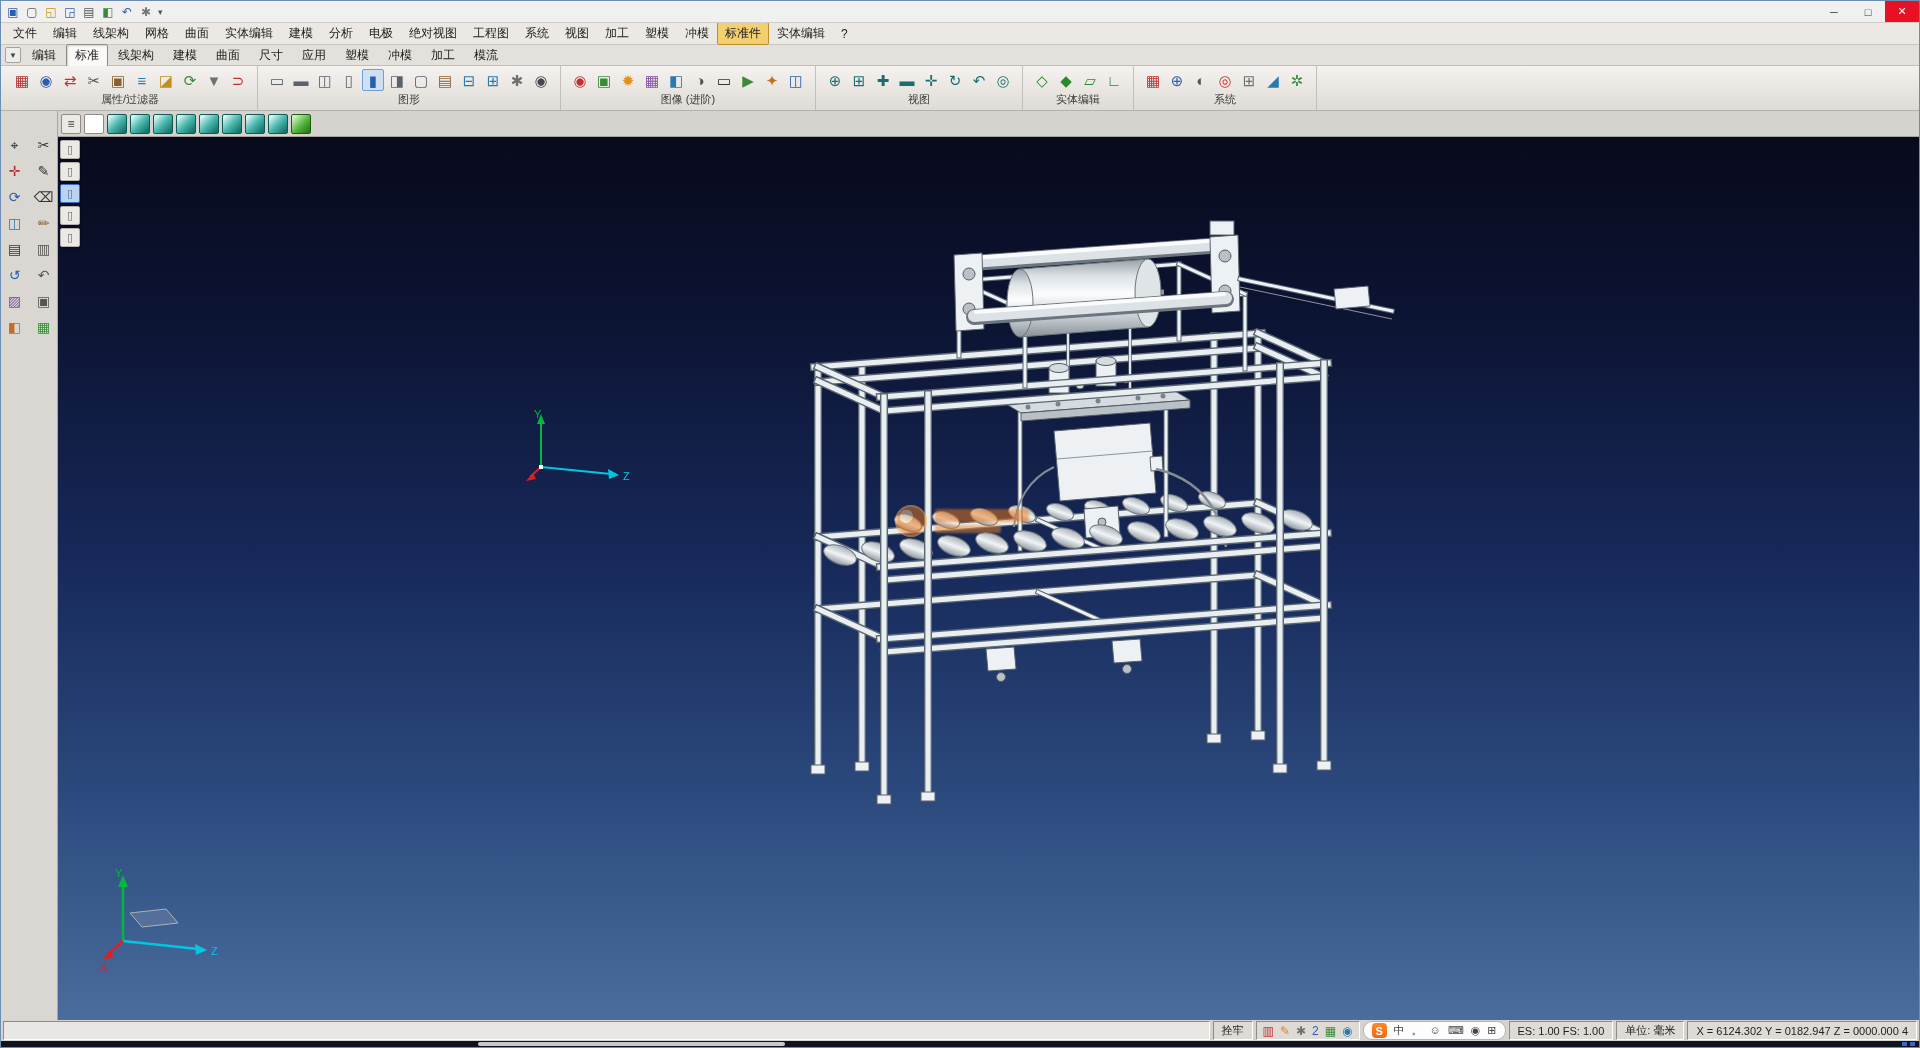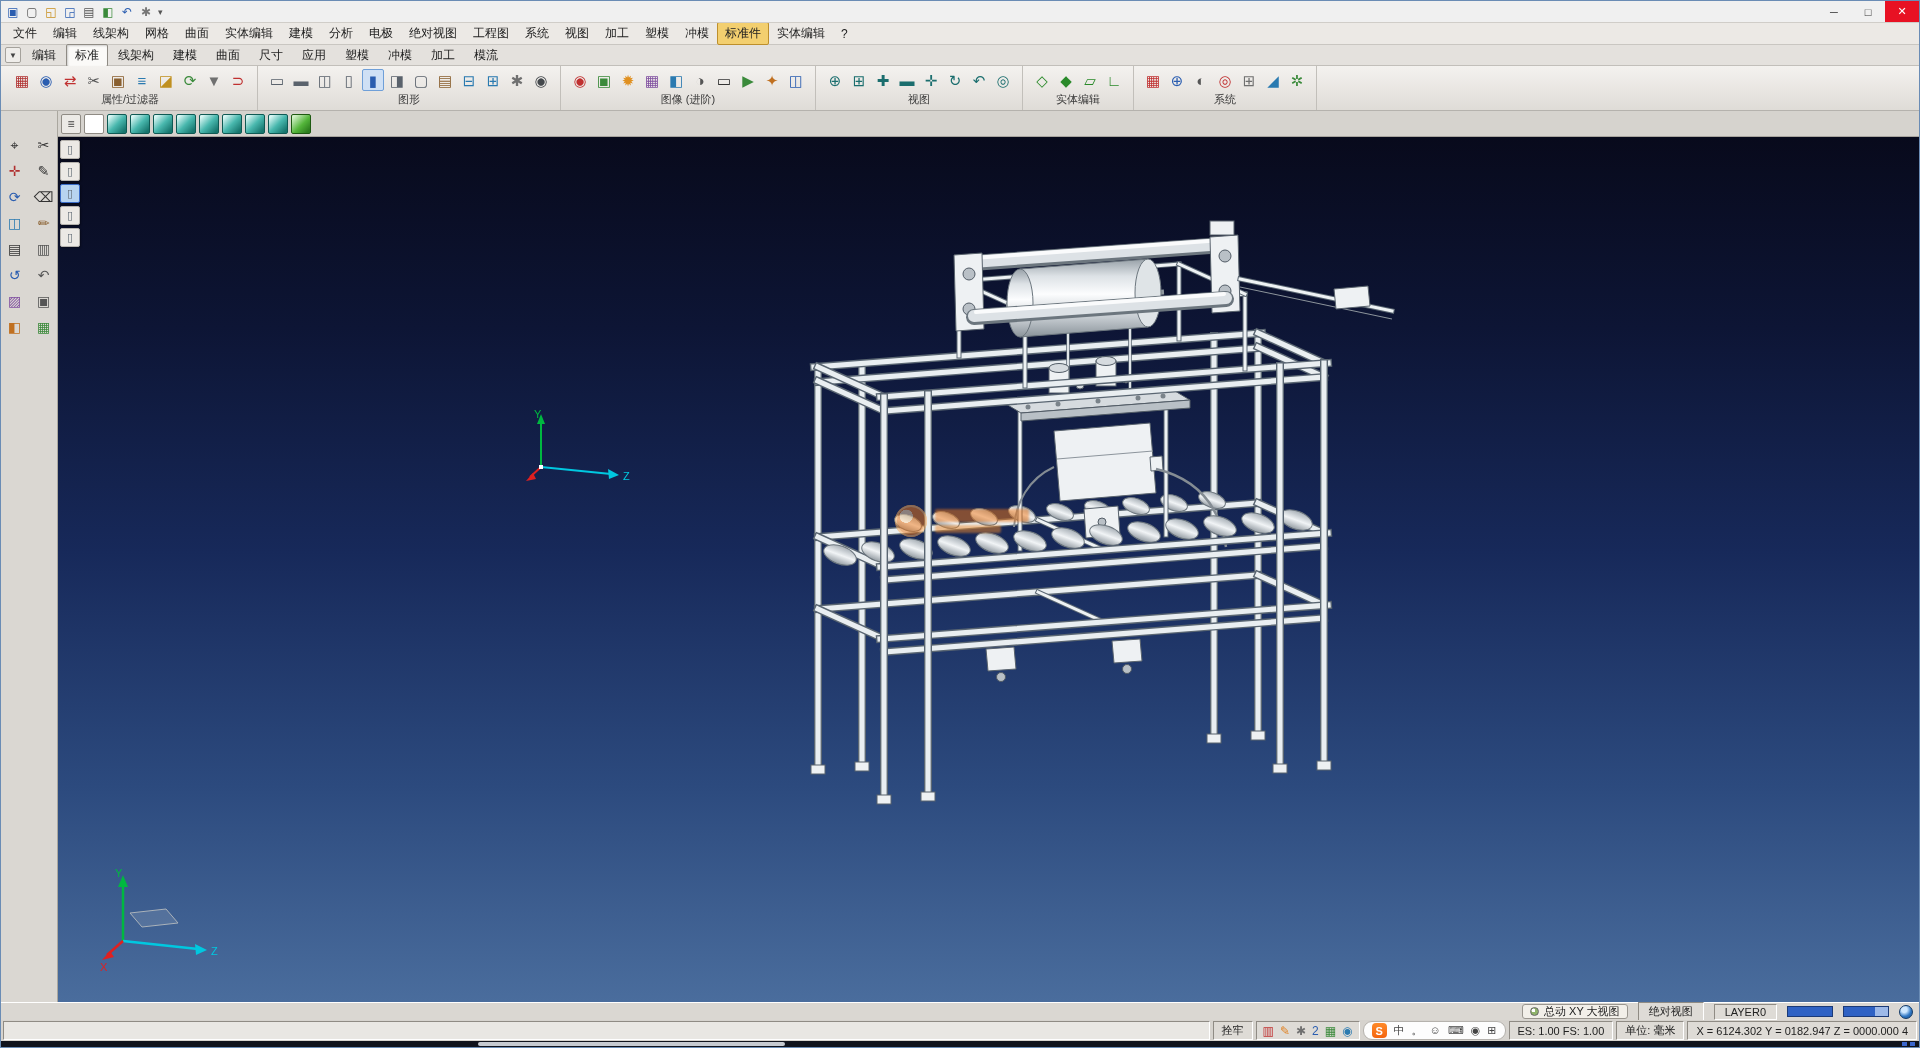--- a/index.html
+++ b/index.html
@@ -520,31 +520,20 @@
           <div class="wm-lines">
             <div class="wm-line1"></div>
             <div class="wm-line2"></div>
           </div>
         </div>
 
       </div>
     </div>
   </div>
 
-  <div class="status-top">
-    <div class="pill">
-      <span class="pill-dot"></span>
-      <span>总动 XY 大视图</span>
-    </div>
-    <div class="flatbox">绝对视图</div>
-    <div class="flatbox">LAYER0</div>
-    <div class="cbar cbar1"></div>
-    <div class="cbar cbar2"></div>
-    <div class="globe"></div>
-  </div>
 
   <div class="status-bottom">
     <div class="sunken prompt"></div>
     <div class="sunken">拴牢</div>
     <div class="sunken sicons">
         <div class="s-icon" style="color: rgb(192, 48, 48);">▥</div>
         <div class="s-icon" style="color: rgb(224, 128, 32);">✎</div>
         <div class="s-icon" style="color: rgb(112, 112, 112);">✱</div>
         <div class="s-icon" style="color: rgb(42, 93, 176);">2</div>
         <div class="s-icon" style="color: rgb(58, 138, 58);">▦</div>

